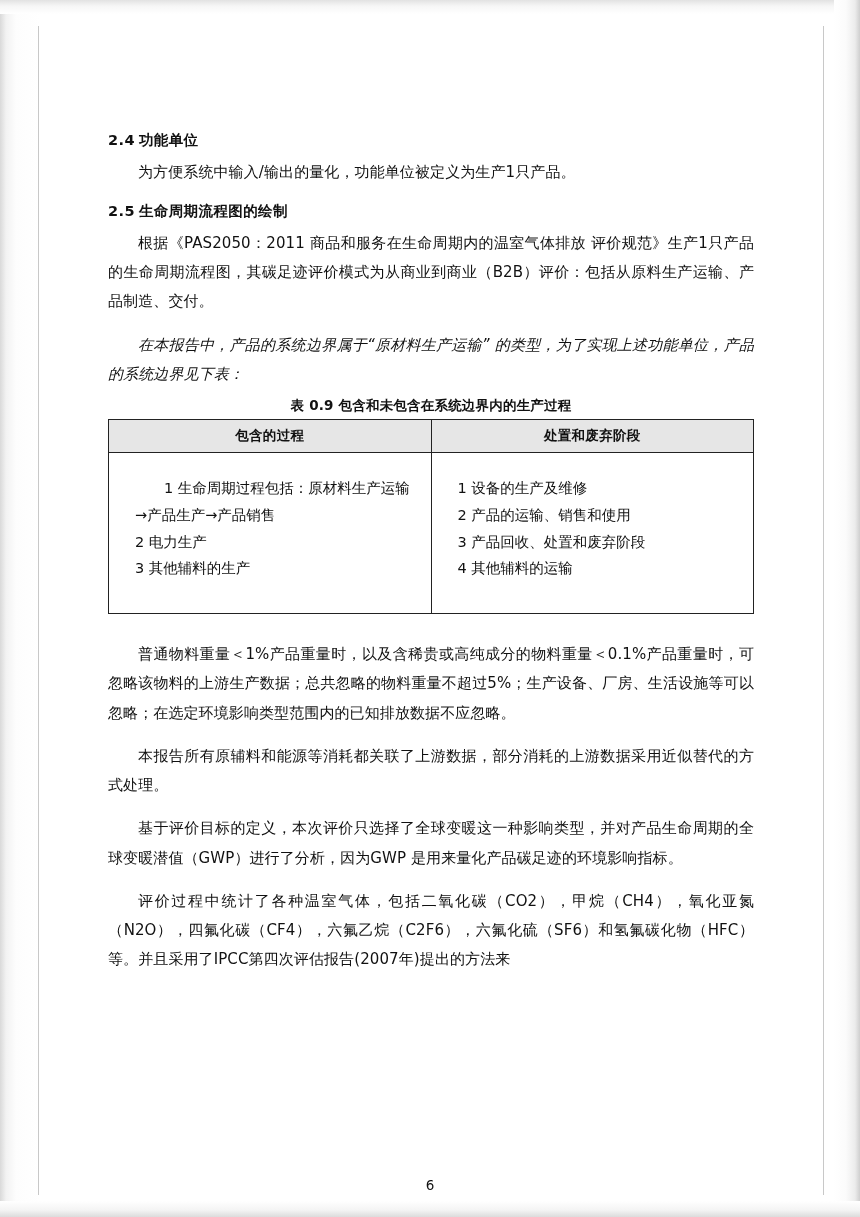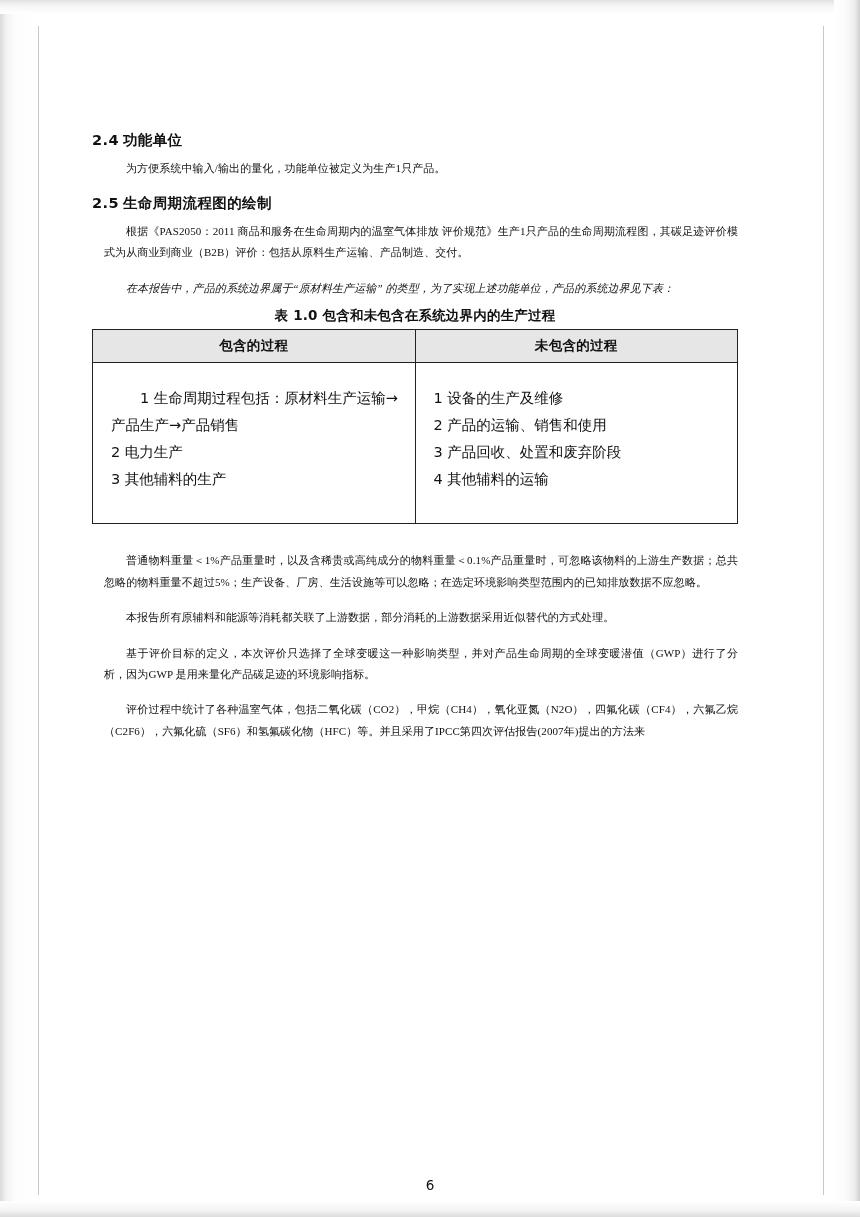--- a/index.html
+++ b/index.html
@@ -43,42 +43,41 @@
     top: 26px;
     bottom: 22px;
     width: 1px;
     background: #c8c8c8;
   }
   .vline.l { left: 38px; }
   .vline.r { right: 36px; }
 
   .content {
     position: absolute;
-    left: 92px;
+    left: 108px;
     top: 130px;
     width: 646px;
   }
 
   h3.heading {
     font-size: 14.5px;
     font-weight: bold;
     margin: 0 0 6px 0;
     letter-spacing: 0.4px;
     line-height: 1.5;
   }
   .heading .num { margin-right: 4px; }
 
   p.para {
-    font-size: 11px;
+    font-size: 15px;
     line-height: 1.95;
-    margin: 0 0 4px 12px;
+    margin: 0 0 4px 0;
     text-align: justify;
     text-indent: 2em;
     letter-spacing: 0.1px;
-    font-family: Liberation Serif, serif;
   }
   .gap-s { height: 10px; }
   .gap-m { height: 16px; }
 
   .italicish { font-style: italic; }
 
   
   .table-caption {
     font-size: 13.5px;
     font-weight: bold;
@@ -97,21 +96,21 @@
     background: #e6e6e6;
     font-size: 13.5px;
     font-weight: bold;
     padding: 7px 0;
     text-align: center;
     letter-spacing: 0.3px;
   }
   table.boundary td {
     border: 1px solid #222;
     vertical-align: top;
-    padding: 22px 10px 18px 18px;
+    padding: 22px 10px 18px 26px;
     font-size: 14.5px;
     line-height: 1.85;
     height: 120px;
   }
   td .li { white-space: normal; }
   td.left-cell .li.first { text-indent: 2em; }
   .cell-line { display: block; }
 
   .page-number {
     position: absolute;
@@ -142,26 +141,26 @@
 
     <div class="gap-s"></div>
 
     <h3 class="heading">
       <span class="num">2.5</span><span>生命周期流程图的绘制</span>
     </h3>
     <p class="para">根据《PAS2050：2011 商品和服务在生命周期内的温室气体排放 评价规范》生产1只产品的生命周期流程图，其碳足迹评价模式为从商业到商业（B2B）评价：包括从原料生产运输、产品制造、交付。</p>
     <div class="gap-s"></div>
     <p class="para italicish">在本报告中，产品的系统边界属于“原材料生产运输” 的类型，为了实现上述功能单位，产品的系统边界见下表：</p>
 
-    <div class="table-caption">表 1.0 包含和未包含在系统边界内的生产过程</div>
+    <div class="table-caption">表 0.9 包含和未包含在系统边界内的生产过程</div>
     <table class="boundary">
       <thead>
         <tr>
           <th>包含的过程</th>
-          <th>未包含的过程</th>
+          <th>处置和废弃阶段</th>
         </tr>
       </thead>
       <tbody>
         <tr>
           <td class="left-cell">
             <span class="cell-line li first">1 生命周期过程包括：原材料生产运输→产品生产→产品销售</span>
             <span class="cell-line li">2 电力生产</span>
             <span class="cell-line li">3 其他辅料的生产</span>
           </td>
           <td class="right-cell">

